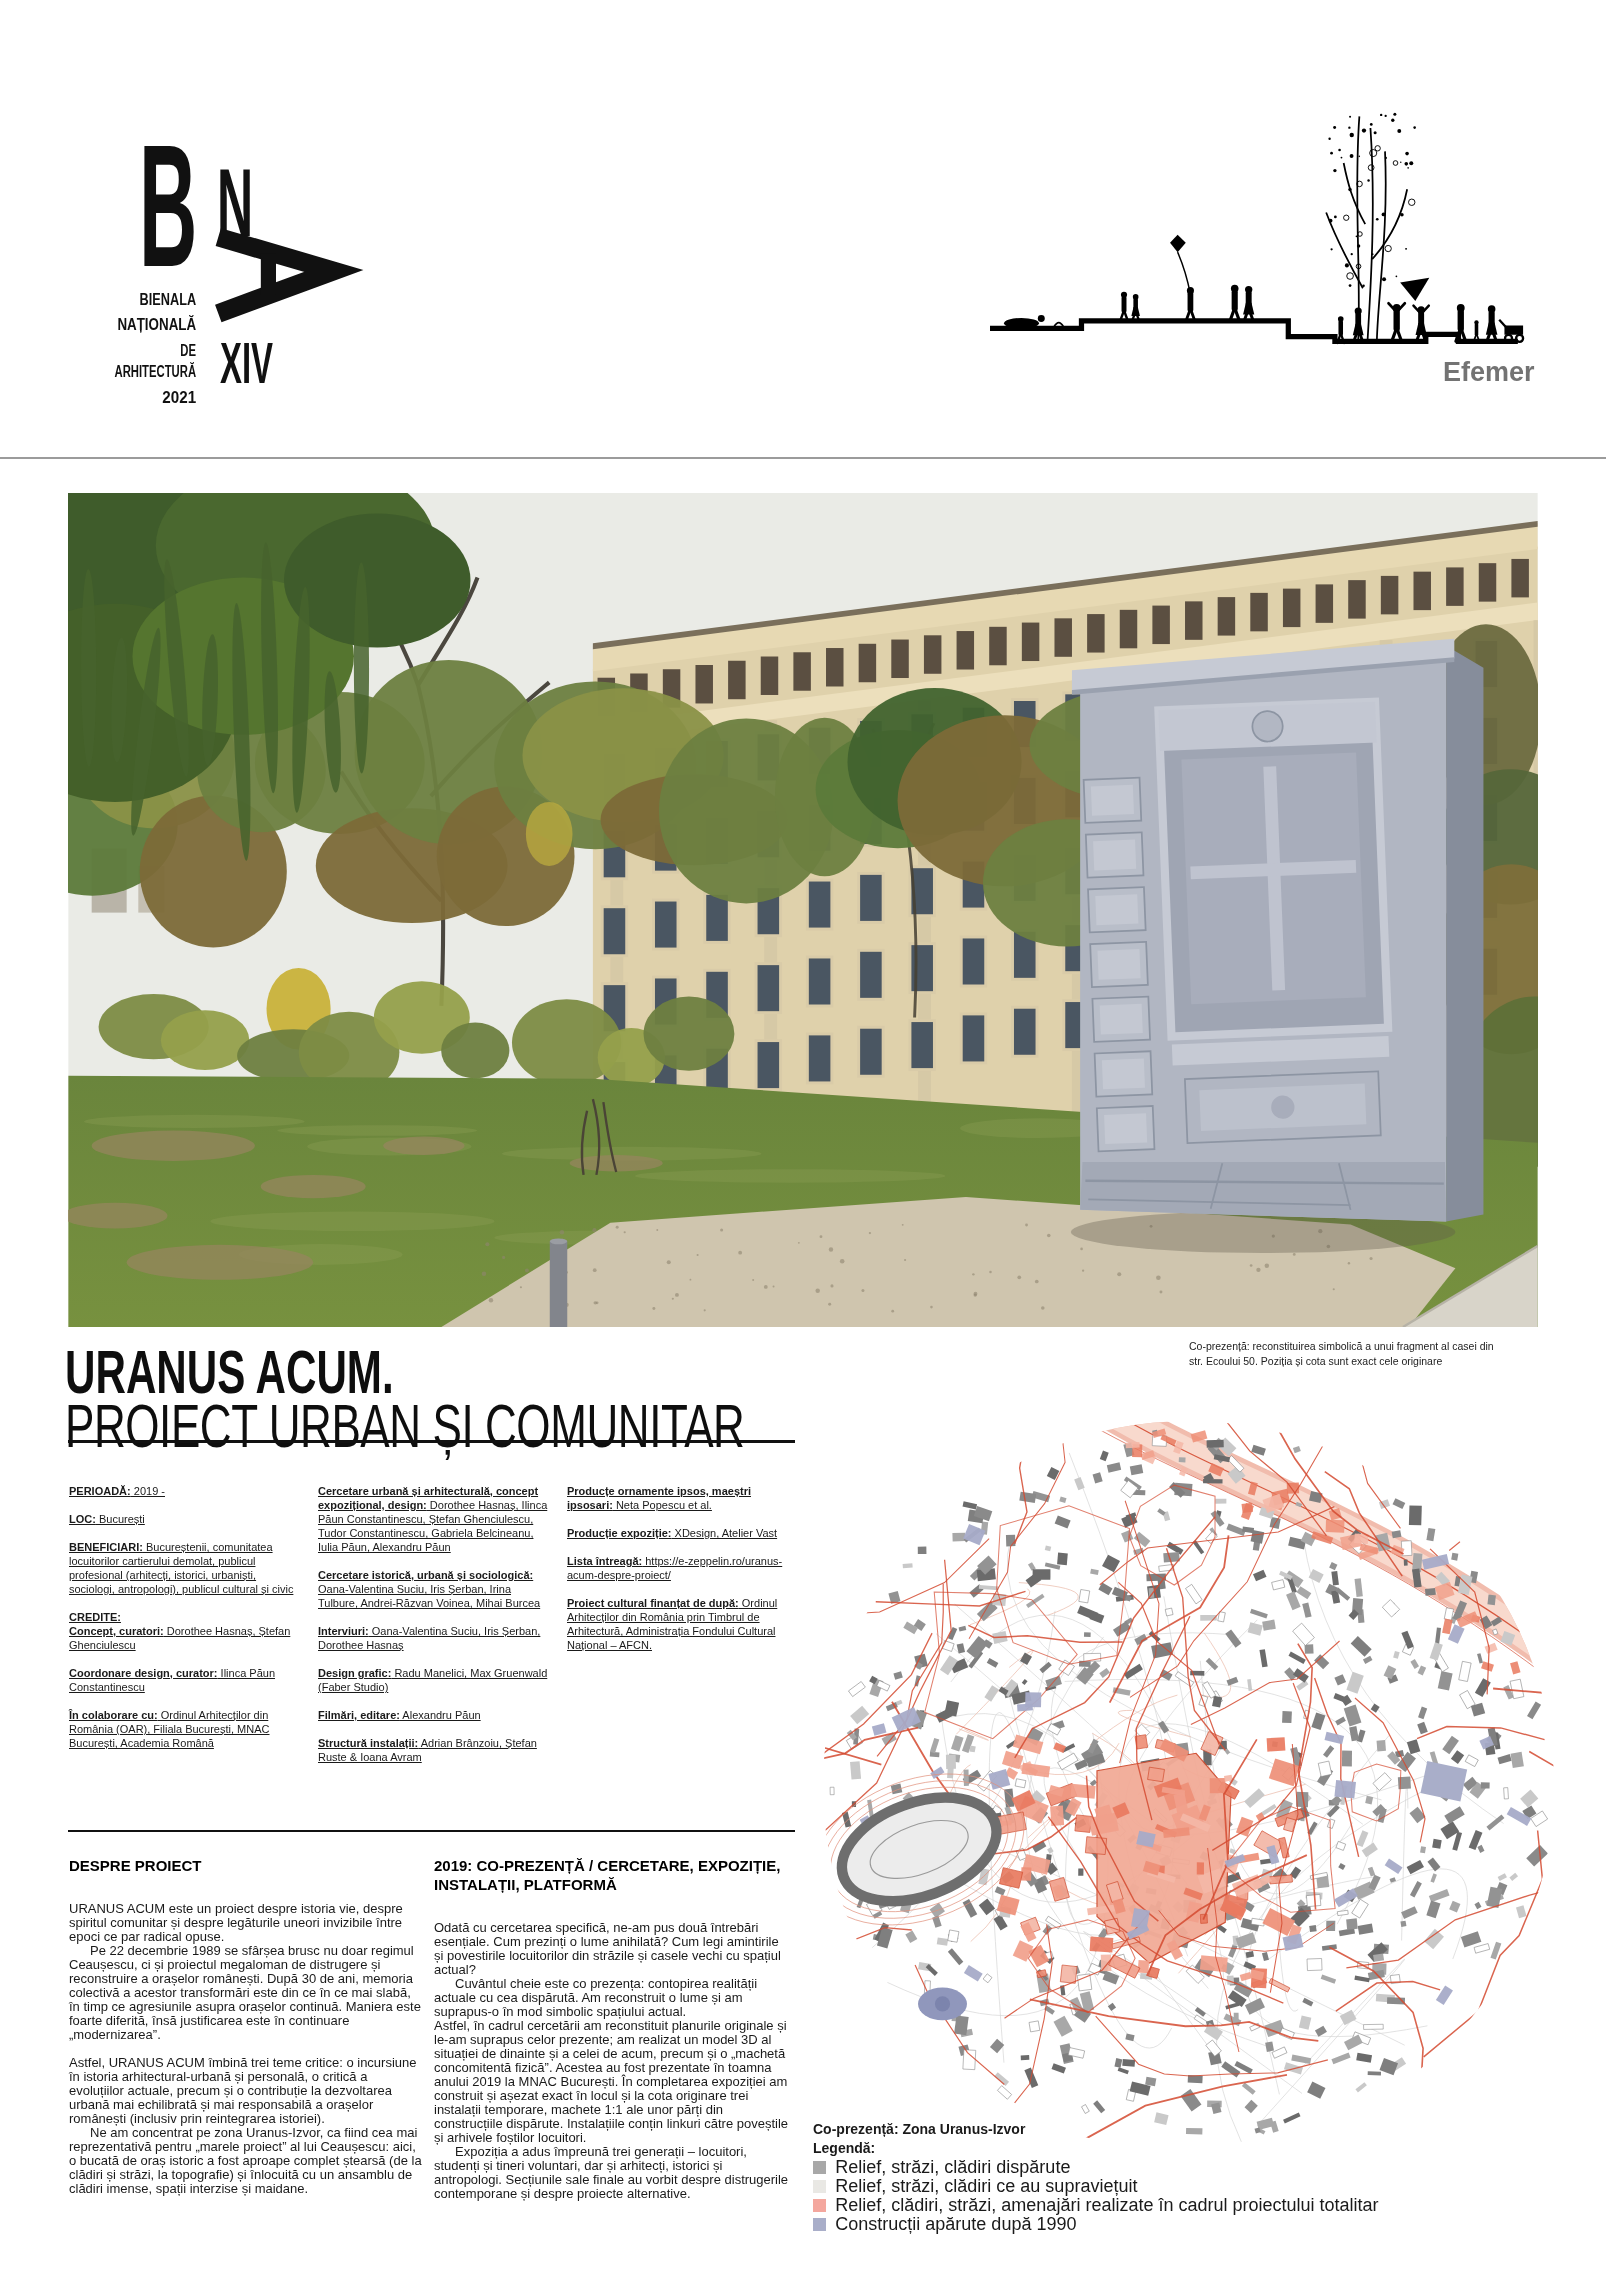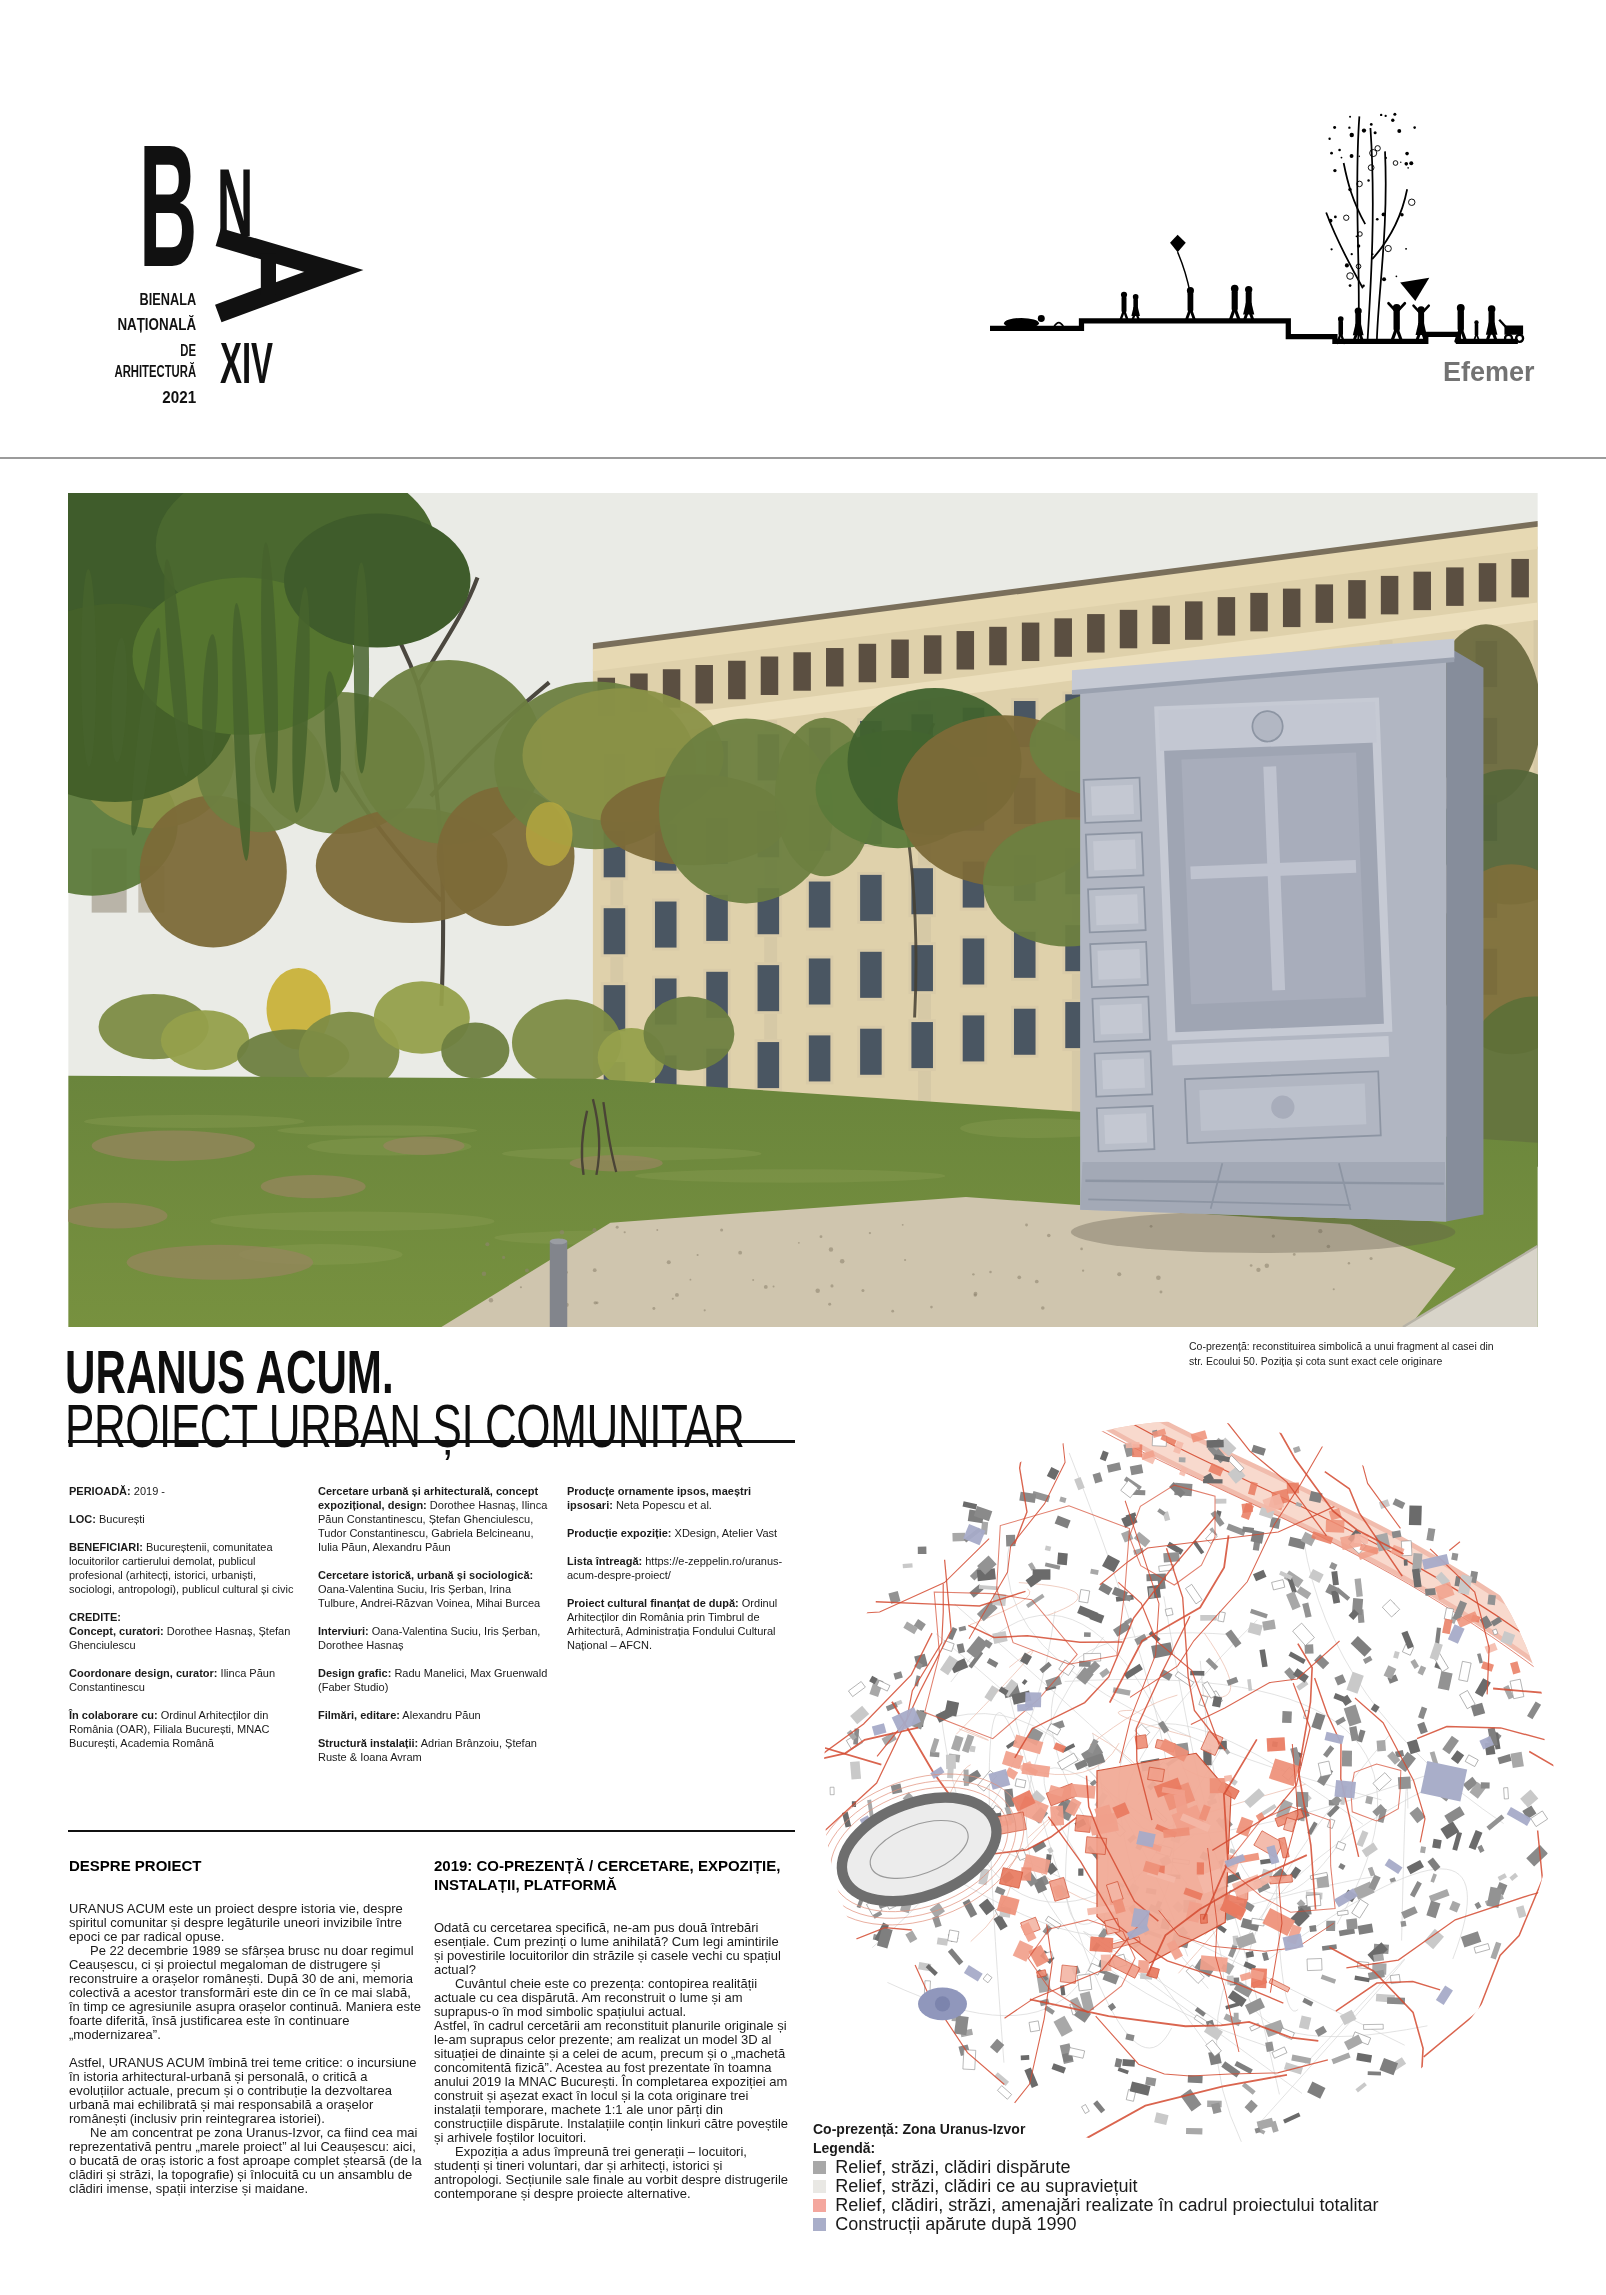--- a/index.html
+++ b/index.html
@@ -24,21 +24,21 @@
   #page-title{left:65px;top:1345px;margin:0;font-weight:normal;}
   #page-title .t1,#page-title .t2{display:block;font-size:62px;line-height:54px;
       transform-origin:0 0;white-space:nowrap;color:#0e0e0e;}
   #page-title .t1{font-weight:bold;transform:scaleX(.68);}
   #page-title .t2{font-weight:400;transform:scaleX(.71);letter-spacing:-0.6px;}
   #title-rule{left:68px;top:1440px;width:727px;height:2.9px;background:#111;}
 
   
   .credits-col{top:1484px;width:232px;font-size:11px;line-height:14px;}
   #credits-col-1{left:69px;} #credits-col-2{left:318px;} #credits-col-3{left:567px;}
-  .credit{margin:0 0 14px 0;}
+  .credit{margin:0 0 14px 0;text-decoration:underline;}
   .credit.no-gap{margin-bottom:0;}
   .credit b{font-weight:bold;}
 
   
   #map-svg{left:823px;top:1421px;}
 
   
   #section-divider{left:68px;top:1830px;width:727px;height:2.3px;background:#111;}
   .text-col{top:1856px;width:356px;}
   #about-col{left:69px;} #s2019-col{left:434px;}

